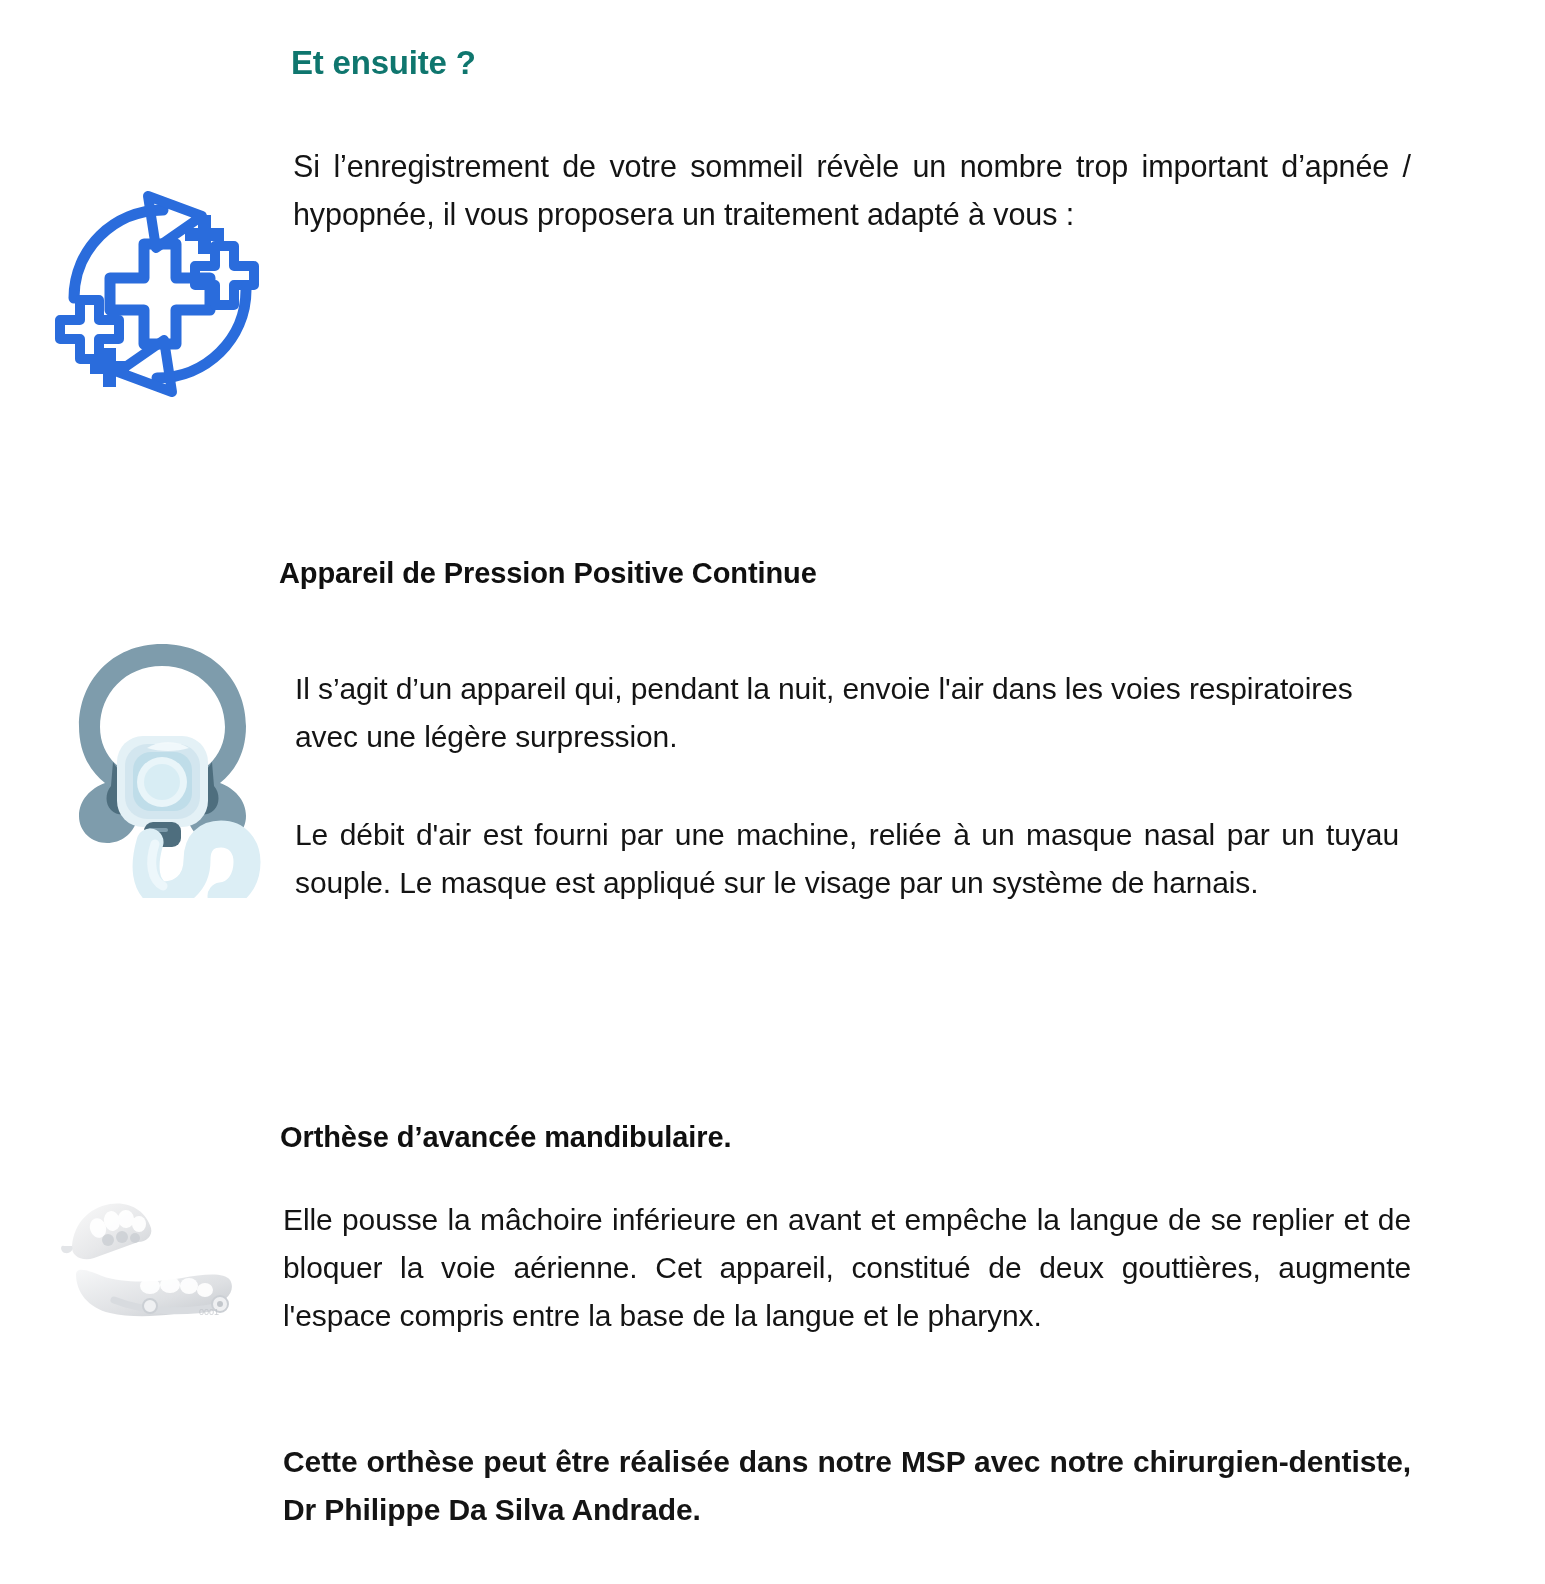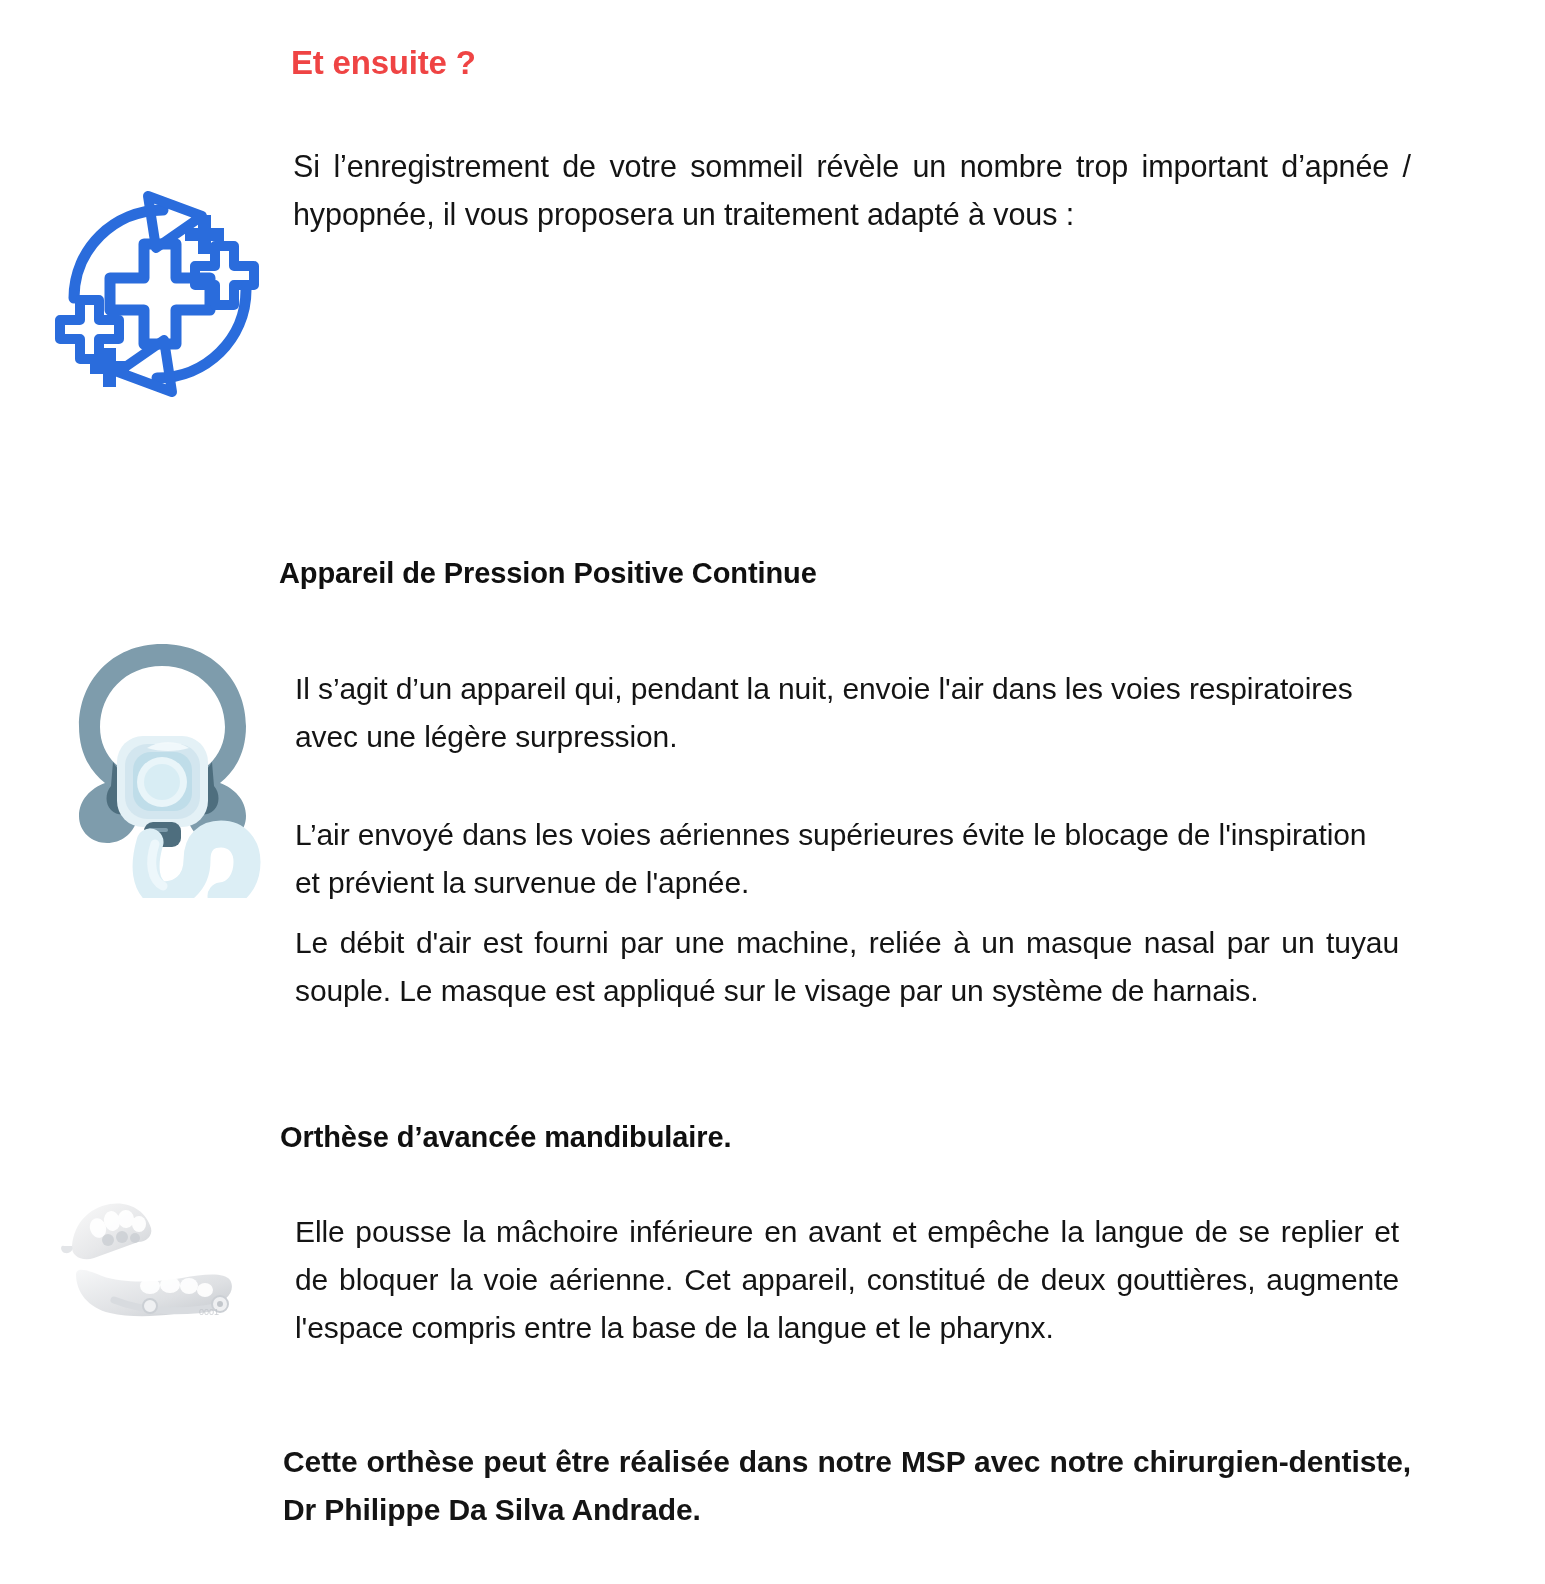--- a/index.html
+++ b/index.html
@@ -17,21 +17,21 @@
   }
 
   
   .page-title {
     position: absolute;
     left: 291px;
     top: 44px;
     font-size: 33px;
     font-weight: bold;
     letter-spacing: -0.2px;
-    color: #ef4444;
+    color: #0f766e;
     white-space: nowrap;
   }
 
   
   .intro-icon {
     position: absolute;
     left: 52px;
     top: 186px;
     width: 216px;
     height: 216px;
@@ -98,21 +98,21 @@
     width: 200px;
     height: 150px;
   }
   .oam-block {
     position: absolute;
     left: 283px;
     top: 1196px;
     width: 1128px;
   }
   .oam-block p {
-    margin: 12px;
+    margin: 0;
     font-size: 30px;
     line-height: 48px;
     text-align: justify;
     text-justify: inter-word;
     letter-spacing: -0.1px;
   }
 
   .closing-block {
     position: absolute;
     left: 283px;
@@ -198,21 +198,20 @@
     <path d="M95 206 C88 230 90 250 104 258 C126 262 142 246 142 224
              C142 206 152 198 166 198 C182 198 192 210 192 226
              C192 244 182 258 166 260" fill="none" stroke="#DCEEF5" stroke-width="27" stroke-linecap="round"></path>
     <path d="M100 208 C94 226 96 244 108 250" fill="none" stroke="#EDF7FB" stroke-width="9" stroke-linecap="round"></path>
   </svg>
 </div>
 
 <div class="cpap-block">
   <p class="p-left">Il s’agit d’un appareil qui, pendant la nuit, envoie l'air dans les voies respiratoires avec une légère surpression.</p>
   <div class="gap"></div>
-  <p class="p-left">L’air envoyé dans les voies aériennes supérieures évite le blocage de l'inspiration et prévient la survenue de l'apnée.</p>
   <p class="p-just">Le débit d'air est fourni par une machine, reliée à un masque nasal par un tuyau souple. Le masque est appliqué sur le visage par un système de harnais.</p>
 </div>
 
 <div class="section-heading" id="heading-oam">Orthèse d’avancée mandibulaire.</div>
 
 <div class="oam-image">
   <svg viewBox="0 0 200 150" width="200" height="150" aria-hidden="true">
     <defs>
       <linearGradient id="oamTop" x1="0" y1="0" x2="1" y2="1">
         <stop offset="0%" stop-color="#FAFAFA"></stop>

